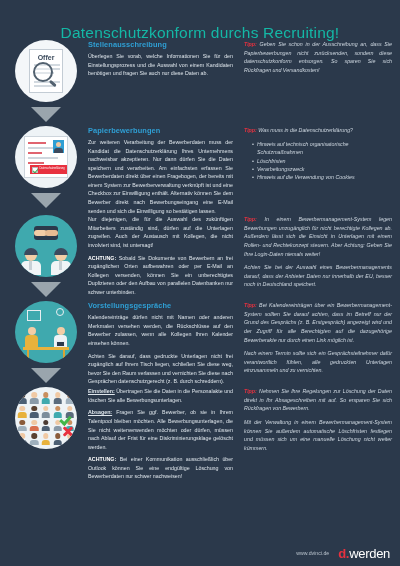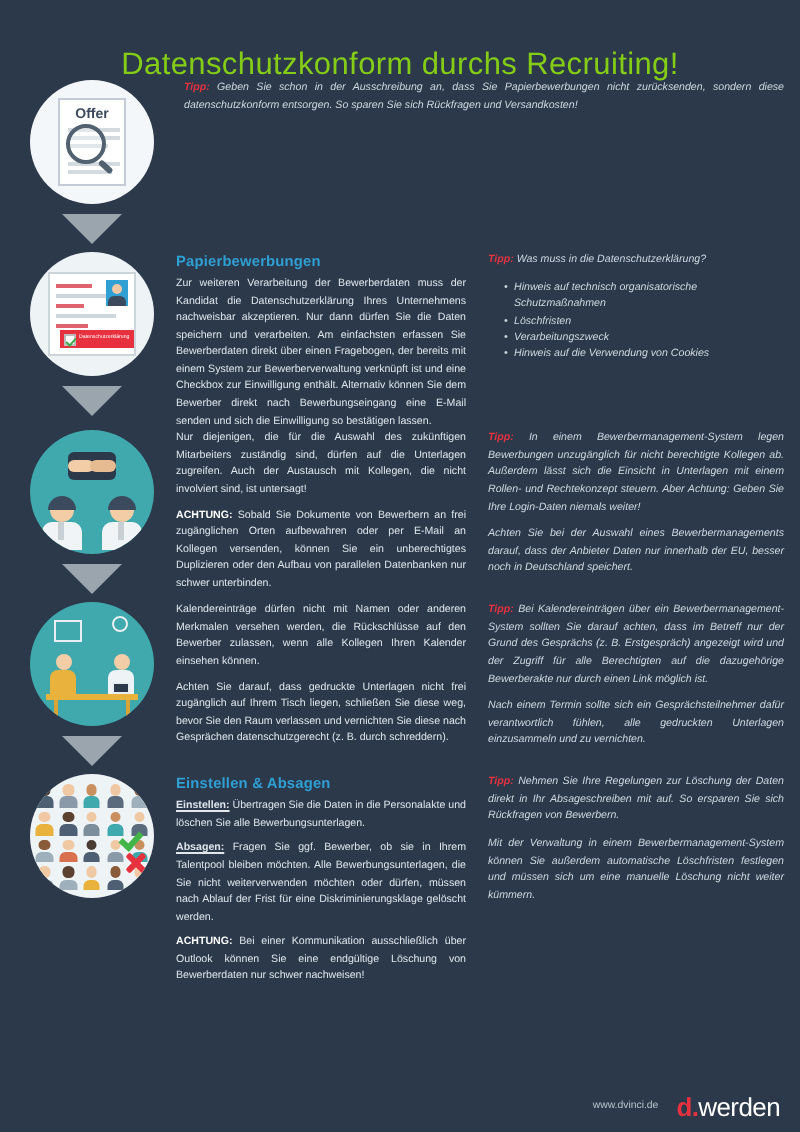--- a/index.html
+++ b/index.html
@@ -15,21 +15,21 @@
 
   
   .header {
     height: 38px;
     display: flex; align-items: center; justify-content: center;
     background: #2b394b;
   }
   .header-title {
     font-size: 15.5px;
     font-weight: 400;
-    color: #84cc16;
+    color: #14b8a6;
     letter-spacing: .2px;
     white-space: nowrap;
     margin-top: 28px;
   }
 
   
   .content { padding: 0 6px 0 4px; }
 
   .section {
     display: flex;
@@ -275,20 +275,24 @@
             <div class="line" style="top:18px;width:26px;"></div>
             <div class="line" style="top:22px;width:20px;"></div>
             <div class="line" style="top:31px;width:26px;"></div>
             <div class="line" style="top:35px;width:22px;"></div>
           </div>
           <div class="mag"></div>
         </div>
         <div class="chev-wrap">
             <div class="chev"></div>
           </div>
+      </div>
+      <div class="col-mid">
+        <h2 class="sec-title">Stellenausschreibung</h2>
+        <p class="body">Überlegen Sie vorab, welche Informationen Sie für den Einstellungsprozess und die Auswahl von einem Kandidaten benötigen und fragen Sie auch nur diese Daten ab.</p>
       </div>
       <div class="col-tip">
         <p class="tip">
           <span class="tiplabel">Tipp:</span><span> Geben Sie schon in der Ausschreibung an, dass Sie Papierbewerbungen nicht zurücksenden, sondern diese datenschutzkonform entsorgen. So sparen Sie sich Rückfragen und Versandkosten!</span>
         </p>
       </div>
     </div>
 
     <div class="section">
       <div class="col-icon">
@@ -384,20 +388,21 @@
           <div class="laptop" style="right:12px;bottom:16px;"></div>
           <div class="desk"></div>
           <div class="desk-leg" style="left:12px;"></div>
           <div class="desk-leg" style="right:12px;"></div>
         </div>
         <div class="chev-wrap">
             <div class="chev"></div>
           </div>
       </div>
       <div class="col-mid">
+        <h2 class="sec-title">Vorstellungsgespräche</h2>
         <p class="body">Kalendereinträge dürfen nicht mit Namen oder anderen Merkmalen versehen werden, die Rückschlüsse auf den Bewerber zulassen, wenn alle Kollegen Ihren Kalender einsehen können.</p>
         <p class="body">Achten Sie darauf, dass gedruckte Unterlagen nicht frei zugänglich auf Ihrem Tisch liegen, schließen Sie diese weg, bevor Sie den Raum verlassen und vernichten Sie diese nach Gesprächen datenschutzgerecht (z. B. durch schreddern).</p>
       </div>
       <div class="col-tip">
         <p class="tip">
           <span class="tiplabel">Tipp:</span><span> Bei Kalendereinträgen über ein Bewerbermanagement-System sollten Sie darauf achten, dass im Betreff nur der Grund des Gesprächs (z. B. Erstgespräch) angezeigt wird und der Zugriff für alle Berechtigten auf die dazugehörige Bewerberakte nur durch einen Link möglich ist.</span>
         </p>
         <p class="tip">Nach einem Termin sollte sich ein Gesprächsteilnehmer dafür verantwortlich fühlen, alle gedruckten Unterlagen einzusammeln und zu vernichten.</p>
       </div>
     </div>
@@ -485,21 +490,20 @@
             <div class="av">
                 <div class="a-h" style="background:#f0c9a4;"></div>
                 <div class="a-b" style="background:#7c8d9b;"></div>
               </div>
           </div>
           <div class="tick"></div>
           <div class="cross"></div>
         </div>
       </div>
       <div class="col-mid">
-        <h2 class="sec-title">Einstellen &amp; Absagen</h2>
         <p class="body">
           <span class="u">Einstellen:</span><span> Übertragen Sie die Daten in die Personalakte und löschen Sie alle Bewerbungsunterlagen.</span>
         </p>
         <p class="body">
           <span class="u">Absagen:</span><span> Fragen Sie ggf. Bewerber, ob sie in Ihrem Talentpool bleiben möchten. Alle Bewerbungsunterlagen, die Sie nicht weiterverwenden möchten oder dürfen, müssen nach Ablauf der Frist für eine Diskriminierungsklage gelöscht werden.</span>
         </p>
         <p class="body">
           <span class="warn">ACHTUNG:</span><span> Bei einer Kommunikation ausschließlich über Outlook können Sie eine endgültige Löschung von Bewerberdaten nur schwer nachweisen!</span>
         </p>
       </div>

